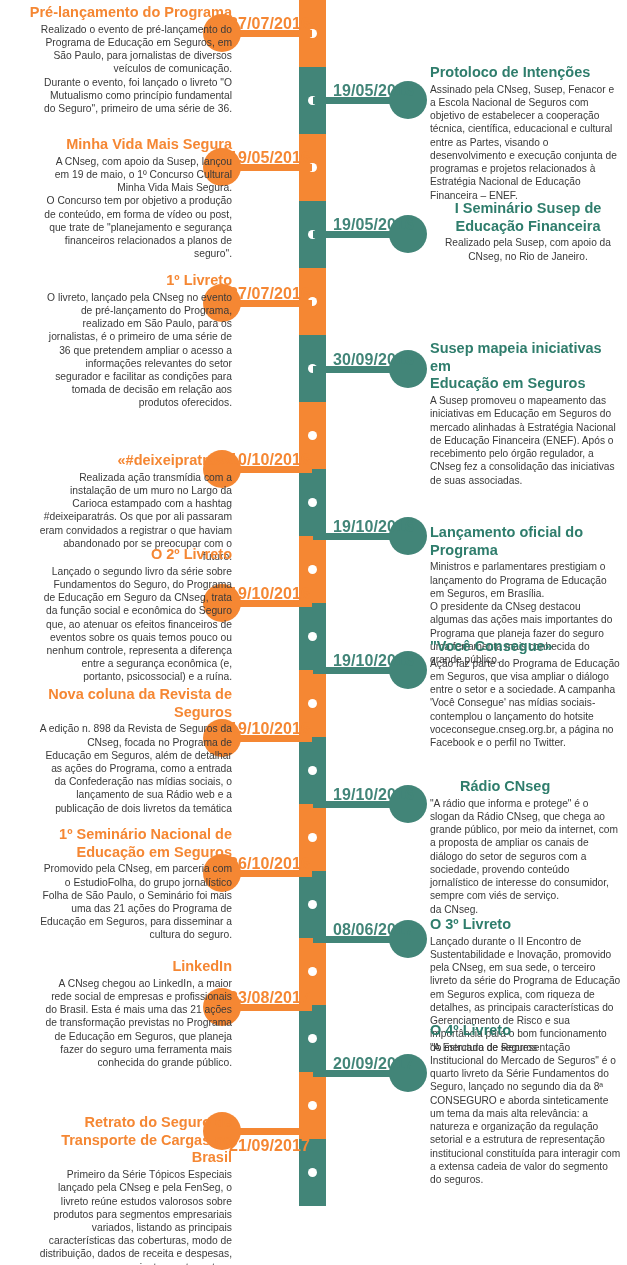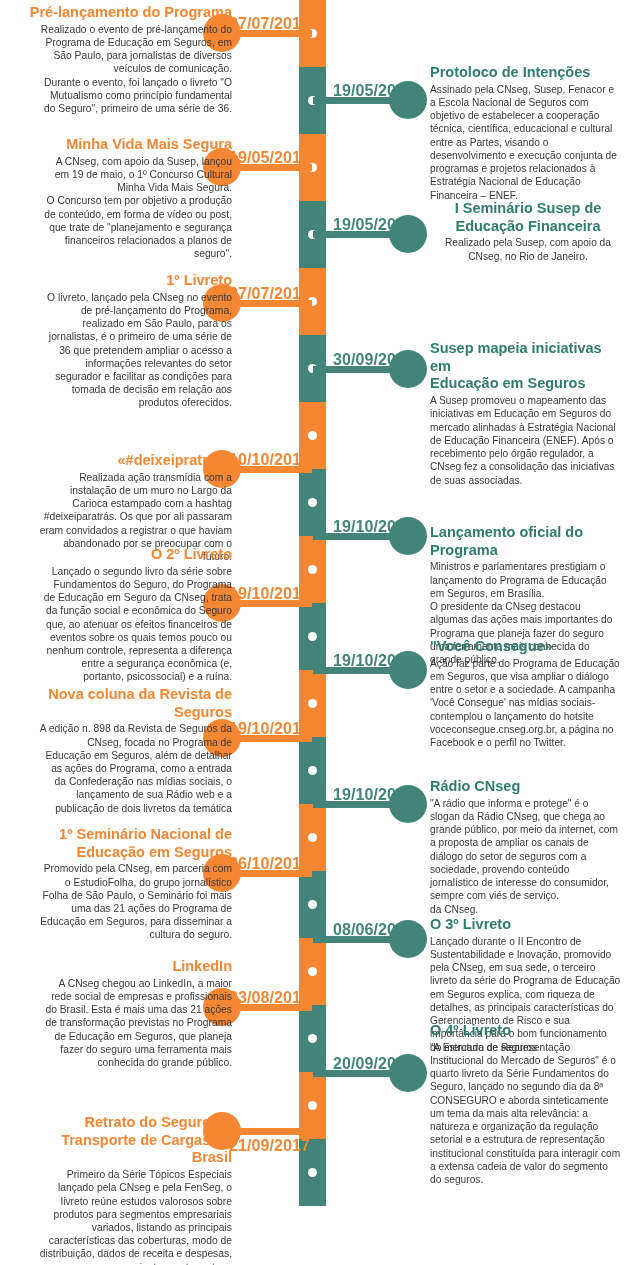--- a/index.html
+++ b/index.html
@@ -357,21 +357,21 @@
         <div class="blk-title" style="white-space: pre-line;">"Você Consegue»</div>
         <div class="blk-body">Ação faz parte do Programa de Educação
 em Seguros, que visa ampliar o diálogo
 entre o setor e a sociedade. A campanha
 'Você Consegue' nas mídias sociais-
 contemplou o lançamento do hotsite
 voceconsegue.cnseg.org.br, a página no
 Facebook e o perfil no Twitter.</div>
       </div>
       <div class="block right" style="top: 778px;">
-        <div class="blk-title" style="white-space: pre-line;">Rádio CNseg</div>
+        <div class="blk-title" style="white-space: pre-line; margin-left: 30px;">Rádio CNseg</div>
         <div class="blk-body">"A rádio que informa e protege" é o
 slogan da Rádio CNseg, que chega ao
 grande público, por meio da internet, com
 a proposta de ampliar os canais de
 diálogo do setor de seguros com a
 sociedade, provendo conteúdo
 jornalístico de interesse do consumidor,
 sempre com viés de serviço.
 da CNseg.</div>
       </div>

